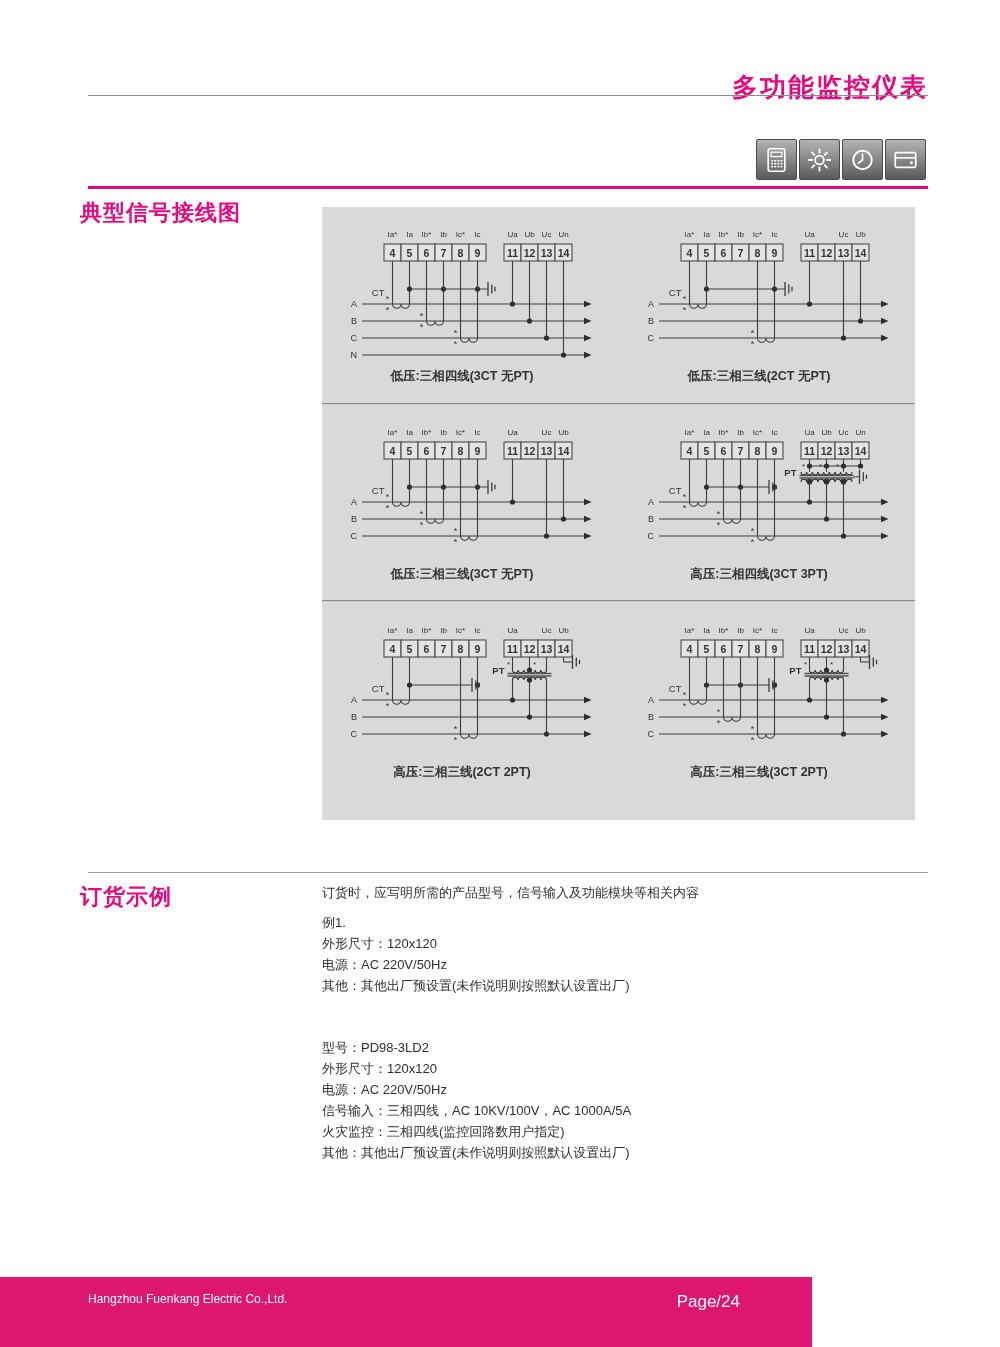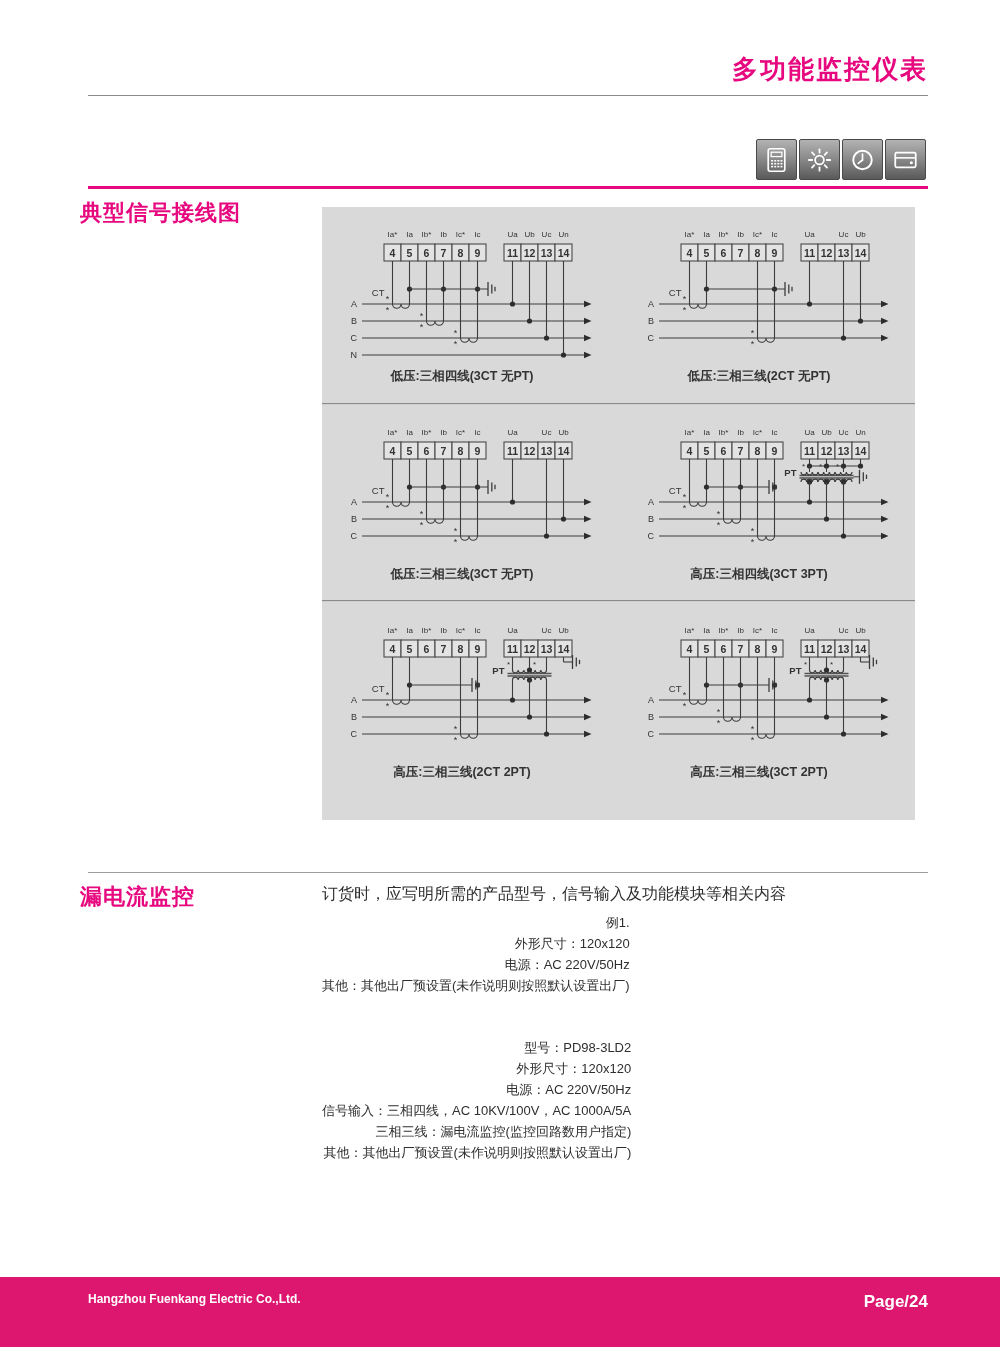--- a/index.html
+++ b/index.html
@@ -2,21 +2,21 @@
 <html style="--accent: #e7077e; --footer: #dd1670; --panel: #d9d9d9;"><head>
 <meta charset="utf-8">
 <style>
   :root{ --accent:#e7077e; --footer:#dd1670; --panel:#d9d9d9; }
   html,body{ margin:0; padding:0; }
   body{
     width:1000px; height:1347px; position:relative; background:#ffffff;
     font-family:"Liberation Sans","DejaVu Sans",sans-serif; overflow:hidden;
   }
   .page-title{
-    position:absolute; top:52px; right:72px; font-size:26px; font-weight:600;
+    position:absolute; top:70px; right:72px; font-size:26px; font-weight:600;
     color:var(--accent); letter-spacing:2px; white-space:nowrap;
   }
   .title-rule{ position:absolute; left:88px; top:95px; width:840px; height:1px; background:#8b8b8b; }
   .toolbar{ position:absolute; left:756px; top:139px; display:flex; gap:2px; }
   .tool{
     width:41px; height:41px; box-sizing:border-box;
     background:linear-gradient(180deg,#b3b3b3 0%,#8f8f8f 42%,#5a5a5a 100%);
     border:1px solid #4a4a4a; border-radius:2px;
     display:flex; align-items:center; justify-content:center;
   }
@@ -28,25 +28,25 @@
   #wiring-heading{ left:80px; top:198px; }
   .panel{ position:absolute; left:322px; top:207px; width:593px; height:613px; background:var(--panel); }
   .row-sep{ position:absolute; left:0; width:593px; height:1px; background:#8a8a8a; box-shadow:0 1px 0 #cfcfcf; }
   #sep-1{ top:196px; } #sep-2{ top:393px; }
   .cell{ position:absolute; width:296px; height:196px; }
   #cell-0{ left:0;   top:1px; }   #cell-1{ left:297px; top:1px; }
   #cell-2{ left:0;   top:199px; } #cell-3{ left:297px; top:199px; }
   #cell-4{ left:0;   top:397px; } #cell-5{ left:297px; top:397px; }
   .ordering-rule{ position:absolute; left:88px; top:872px; width:840px; height:1px; background:#9c9c9c; }
   #ordering-heading{ left:80px; top:882px; }
-  .ordering-intro{ position:absolute; left:322px; top:884px; font-size:16px; color:#2e2e2e; }
-  .example{ position:absolute; left:322px; font-size:13px; color:#2e2e2e; line-height:21px;text-align:right; }
+  .ordering-intro{ position:absolute; left:322px; top:884px; font-size:13px; color:#2e2e2e; }
+  .example{ position:absolute; left:322px; font-size:13px; color:#2e2e2e; line-height:21px; }
   #example-1{ top:912px; } #example-2{ top:1037px; }
   .example p{ margin:0; }
-  .footer{ position:absolute; left:0; top:1277px; width:1000px; height:70px; background:var(--footer);font-weight:bold; }
+  .footer{ position:absolute; left:0; top:1277px; width:812px; height:70px; background:var(--footer); }
   .footer-company{ position:absolute; left:88px; top:15px; font-size:12px; color:#ffffff; }
   .footer-page{ position:absolute; right:72px; top:15px; font-size:17px; color:#ffffff; }
 </style>
 </head>
 <body>
 
 <div class="page-title">多功能监控仪表</div>
 <div class="title-rule"></div>
 
 <div class="toolbar">
@@ -590,33 +590,33 @@
         <text x="186.5" y="63" font-size="8" text-anchor="middle" font-weight="400" fill="#333">*</text>
         <text x="212.5" y="63" font-size="8" text-anchor="middle" font-weight="400" fill="#333">*</text>
         <text x="182.5" y="70" font-size="9.5" text-anchor="end" font-weight="600" fill="#333">PT</text>
         <text x="140" y="172" font-size="12.5" text-anchor="middle" font-weight="700" fill="#333">高压:三相三线(3CT 2PT)</text>
       </svg></div>
   <div class="row-sep" id="sep-1"></div>
   <div class="row-sep" id="sep-2"></div>
 </div>
 
 <div class="ordering-rule"></div>
-<div id="ordering-heading" class="section-heading">漏电流监控</div>
+<div id="ordering-heading" class="section-heading">订货示例</div>
 <div class="ordering-intro">订货时，应写明所需的产品型号，信号输入及功能模块等相关内容</div>
 <div class="example" id="example-1">
     <p>例1.</p>
     <p>外形尺寸：120x120</p>
     <p>电源：AC 220V/50Hz</p>
     <p>其他：其他出厂预设置(未作说明则按照默认设置出厂)</p>
   </div>
 <div class="example" id="example-2">
     <p>型号：PD98-3LD2</p>
     <p>外形尺寸：120x120</p>
     <p>电源：AC 220V/50Hz</p>
     <p>信号输入：三相四线，AC 10KV/100V，AC 1000A/5A</p>
-    <p>三相三线：漏电流监控(监控回路数用户指定)</p>
+    <p>火灾监控：三相四线(监控回路数用户指定)</p>
     <p>其他：其他出厂预设置(未作说明则按照默认设置出厂)</p>
   </div>
 
 <div class="footer">
   <div class="footer-company">Hangzhou Fuenkang Electric Co.,Ltd.</div>
   <div class="footer-page">Page/24</div>
 </div>
 
 </body></html>

